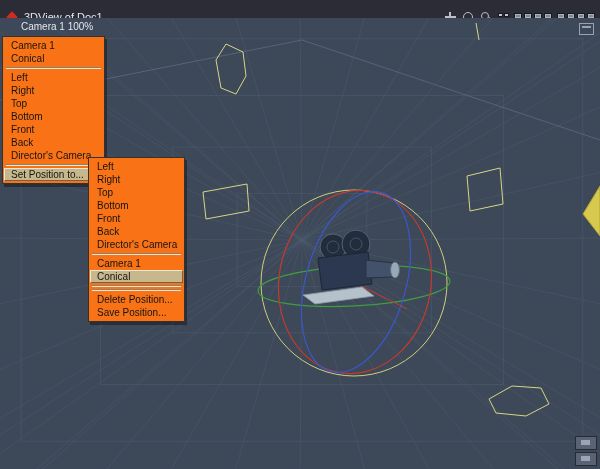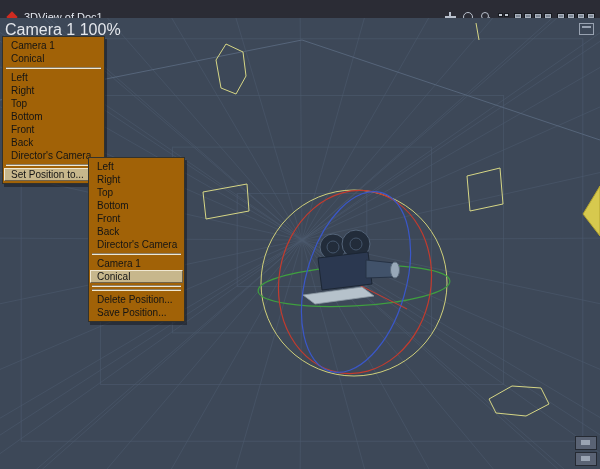--- a/index.html
+++ b/index.html
@@ -25,30 +25,30 @@
                        background:#b9c0cc; transform:rotate(45deg); }
   .grid-icon { display:grid; grid-template-columns:5px 5px; grid-template-rows:4px 4px; gap:1px; width:11px; height:9px; margin-top:1px; }
   .grid-icon span { background:#c2c8d2; border:1px solid #171a20; box-sizing:border-box; }
   .sq-group { display:flex; gap:2px; }
   .sq { width:8px; height:8px; background:#aab2be; border:1px solid #171a20; box-sizing:border-box; position:relative; }
   .sq::after { content:""; position:absolute; left:1px; top:1px; right:1px; height:2px; background:#7d8694; }
 
   
   .viewport { position:absolute; top:18px; left:0; width:600px; height:451px; background:#3d4858; overflow:hidden; }
   .scene { position:absolute; left:0; top:0; }
-  .camera-label { position:absolute; left:5px; top:3px; color:#e4e7ec; font-size:16px; z-index:5; }
+  .camera-label { position:absolute; left:21px; top:3px; color:#e4e7ec; font-size:10px; z-index:5; }
   .vp-mini-icon { position:absolute; top:5px; right:6px; width:13px; height:10px;
                   border:1px solid #98a2b1; z-index:5; }
   .vp-mini-icon::after { content:""; position:absolute; left:2px; top:2px; right:2px; height:2px; background:#98a2b1; }
   .corner { position:absolute; right:3px; bottom:3px; z-index:5; display:flex; flex-direction:column; gap:2px; }
   .corner-btn { width:20px; height:12px; background:#5a6374; border:1px solid #252a33; position:relative; }
   .corner-btn::after { content:""; position:absolute; left:5px; top:3px; width:9px; height:5px; background:#9aa4b3; }
 
   
-  .menu { position:absolute; z-index:20; background:#a16207; border:1px solid #33322c;
+  .menu { position:absolute; z-index:20; background:#f97316; border:1px solid #33322c;
           box-shadow:2px 3px 0 rgba(15,15,20,.45); padding:2px 1px; font-size:10px; color:#141414; }
   .main-menu { left:2px; top:36px; min-width:87px; }
   .sub-menu { left:88px; top:157px; min-width:84px; }
   .menu-item { padding:1px 6px 1px 7px; line-height:11px; white-space:nowrap; cursor:default; }
   .menu-item.flexi { display:flex; align-items:center; justify-content:space-between; }
   .menu-item .arrow { font-size:7px; margin-left:6px; }
   .menu-item.hl { background:#c7b78c; border:1px solid; border-color:#f0e8d2 #70634a #70634a #f0e8d2;
                   padding:0 5px 0 6px; }
   .sep { height:0; border-top:1px solid #8d8068; border-bottom:1px solid #efe7d2; margin:2px 2px; }
 </style>

